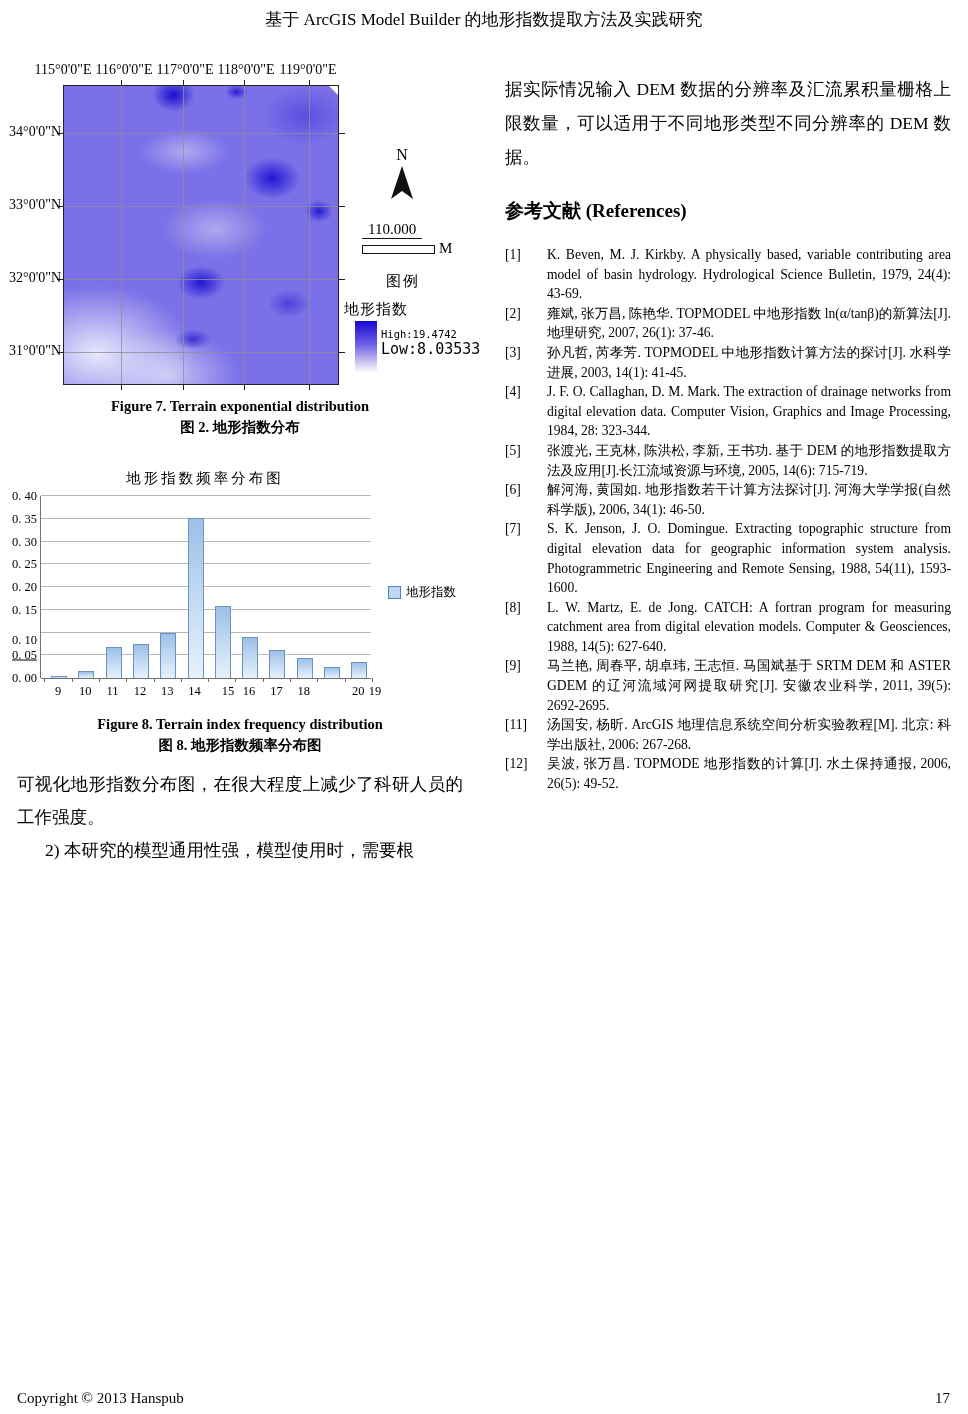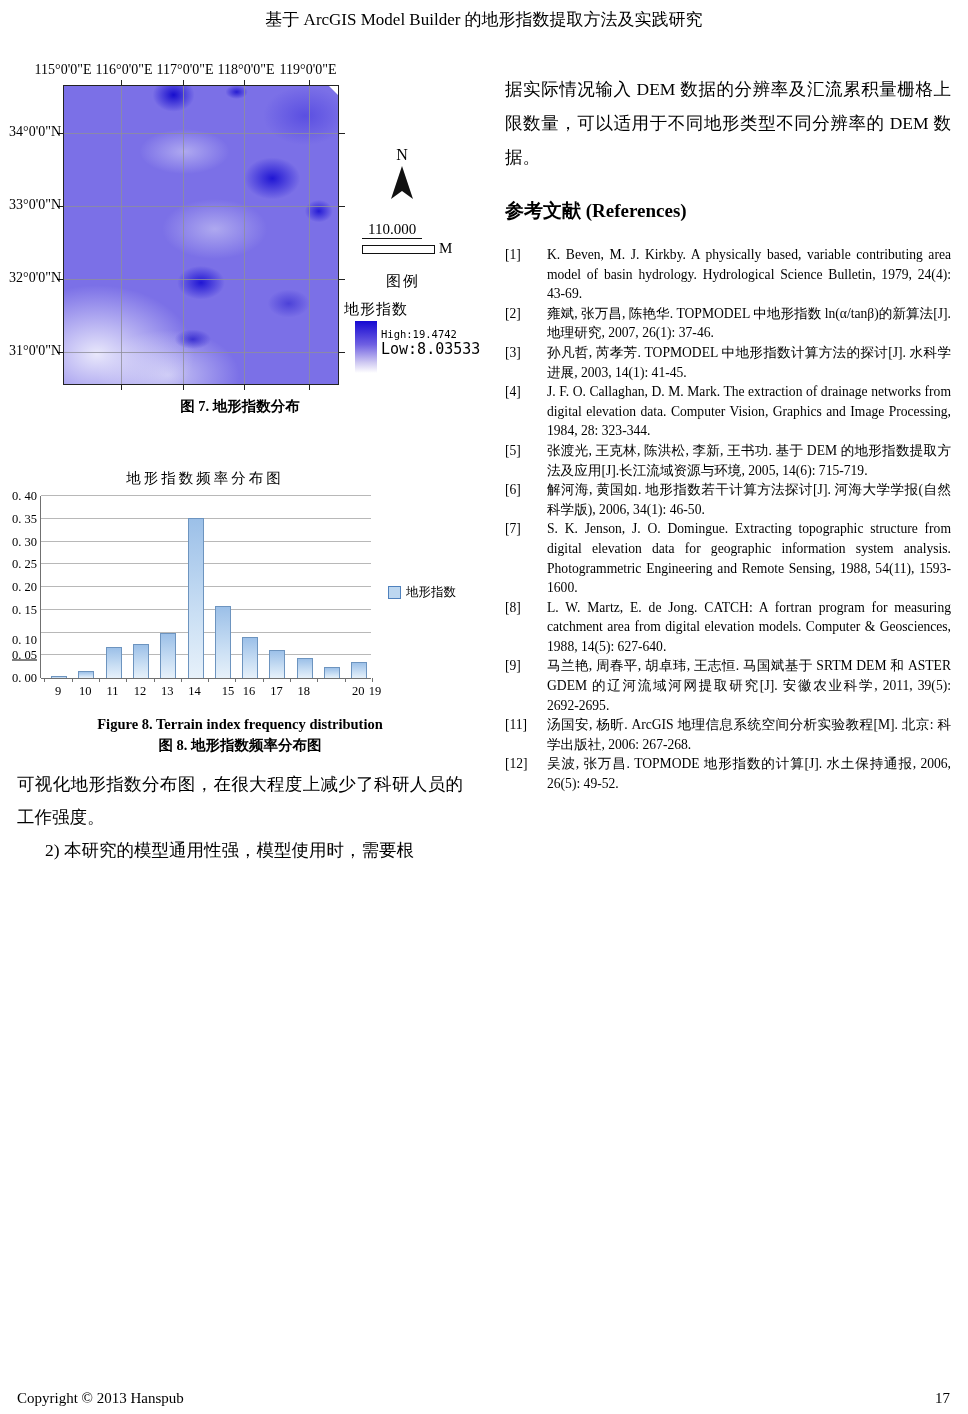--- a/index.html
+++ b/index.html
@@ -136,21 +136,22 @@
         <span class="lon-label" style="left: 168px;">117°0'0"E</span>
         <span class="lon-label" style="left: 229px;">118°0'0"E</span>
         <span class="lon-label" style="left: 291px;">119°0'0"E</span>
         <span class="lat-label" style="top: 70px;">34°0'0"N</span>
         <span class="lat-label" style="top: 143px;">33°0'0"N</span>
         <span class="lat-label" style="top: 216px;">32°0'0"N</span>
         <span class="lat-label" style="top: 289px;">31°0'0"N</span>
       </div>
 
     <div class="caption cap7">
-      <div>图 7. 地形指数分布</div>
+      <div>Figure 7. Terrain exponential distribution</div>
+      <div>图 2. 地形指数分布</div>
     </div>
 
     <div class="fig-chart">
       <div class="chart-title">地形指数频率分布图</div>
       <div class="plot">
           <div class="grid zero" style="top: 182px;"></div>
           <span class="ytick" style="top: 182px;">0. 00</span>
           <div class="grid" style="top: 158.25px;"></div>
           <span class="ytick" style="top: 159.25px; text-decoration: underline;">0. 05</span>
           <div class="grid" style="top: 135.5px;"></div>

